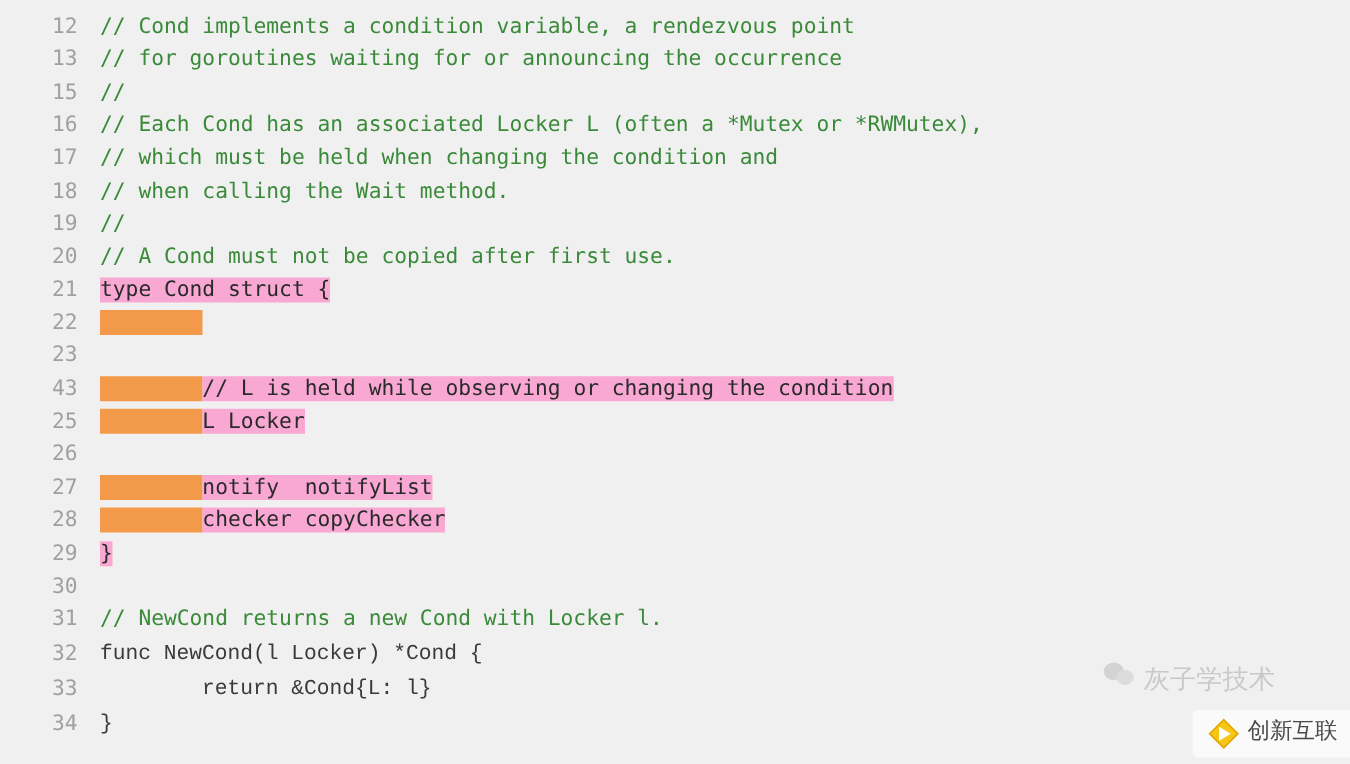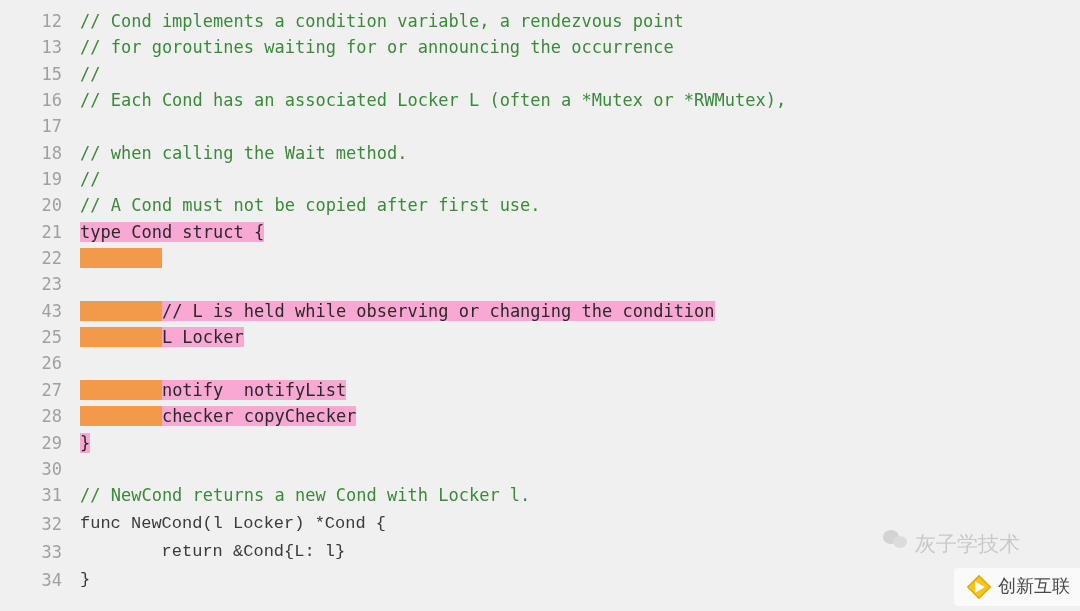--- a/index.html
+++ b/index.html
@@ -13,21 +13,21 @@
       height: 611px;
       overflow: hidden;
       position: relative;
     }
     .code-container {
       display: flex;
       flex-direction: column;
     }
     .code-line {
       display: flex;
-      align-items: flex-end;
+      align-items: center;
       min-height: 26px;
     }
     .line-number {
       width: 80px;
       text-align: right;
       padding-right: 18px;
       color: #a0a0a0;
       user-select: none;
       flex-shrink: 0;
     }
@@ -86,21 +86,21 @@
       top: 8px;
       left: 12px;
     }
     .watermark-2 {
       position: absolute;
       right: 0;
       bottom: 5px;
       display: flex;
       align-items: center;
       gap: 4px;
-      font-family: Liberation Serif, serif;
+      font-family: Liberation Mono, monospace;
       font-size: 18px;
       color: #4a4a4a;
       background: #fafafa;
       padding: 4px 10px;
       border-radius: 4px 0 0 4px;
     }
     .logo-icon {
       width: 30px;
       height: 30px;
       position: relative;
@@ -125,20 +125,21 @@
     <div class="code-line">
       <span class="line-number">15</span>
       <span class="line-content"><span class="comment">//</span></span>
     </div>
     <div class="code-line">
       <span class="line-number">16</span>
       <span class="line-content"><span class="comment">// Each Cond has an associated Locker L (often a *Mutex or *RWMutex),</span></span>
     </div>
     <div class="code-line">
       <span class="line-number">17</span>
+      <span class="line-content"><span class="comment">// which must be held when changing the condition and</span></span>
     </div>
     <div class="code-line">
       <span class="line-number">18</span>
       <span class="line-content"><span class="comment">// when calling the Wait method.</span></span>
     </div>
     <div class="code-line">
       <span class="line-number">19</span>
       <span class="line-content"><span class="comment">//</span></span>
     </div>
     <div class="code-line">

